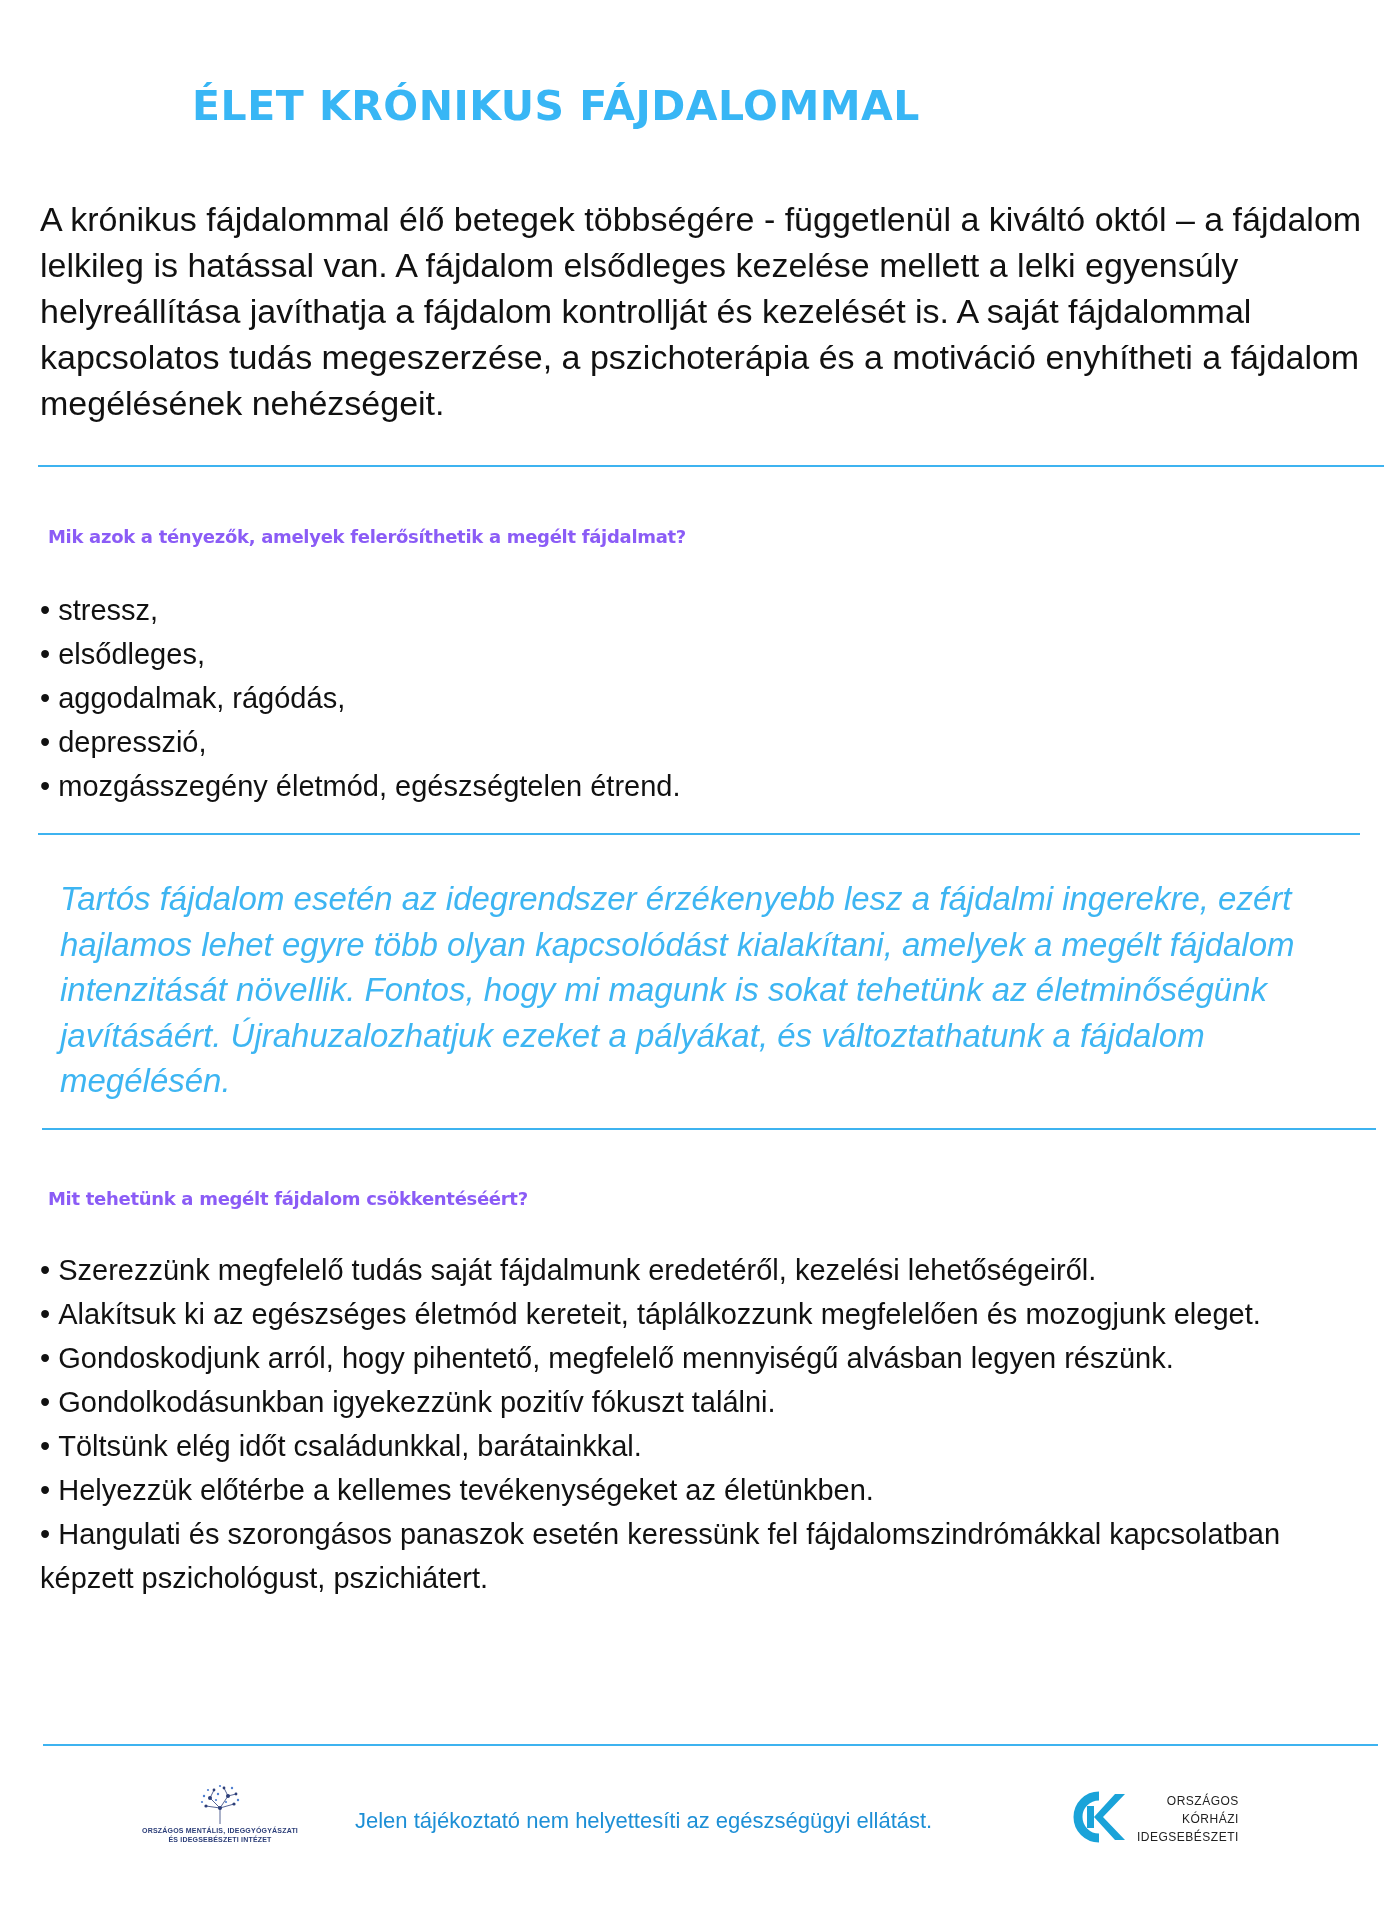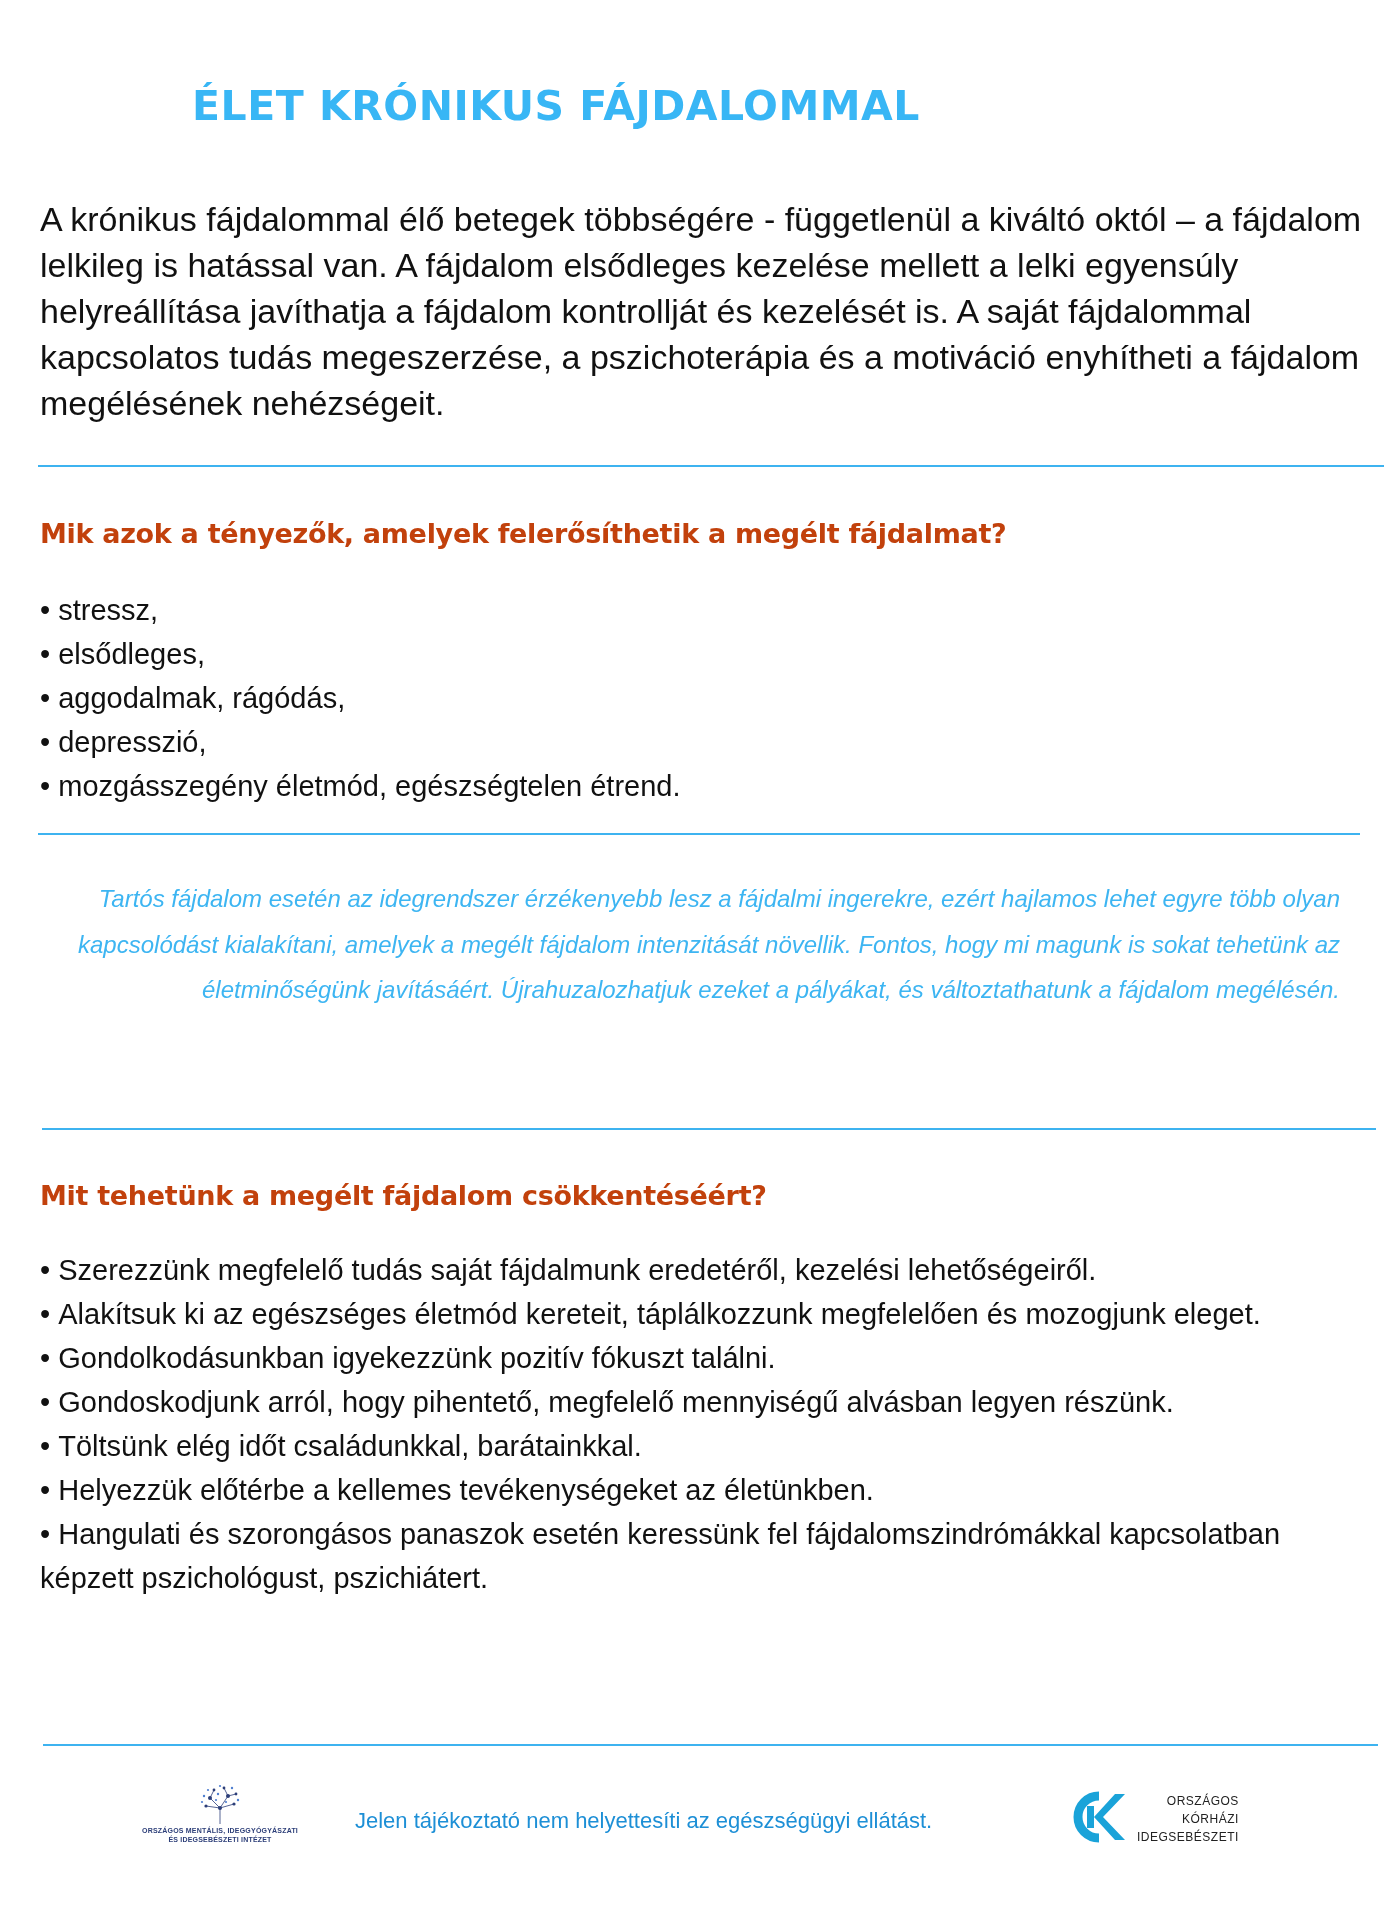--- a/index.html
+++ b/index.html
@@ -1,23 +1,23 @@
 <!DOCTYPE html>
 <html><head>
   <meta charset="utf-8">
   <style>
     html, body { margin: 0; padding: 0; background: #ffffff; }
     body { width: 1400px; height: 1916px; position: relative; overflow: hidden; font-family: "Liberation Sans", sans-serif; color: #111111; }
     .title { position: absolute; top: 82px; left: 0; width: 1112px; text-align: center; font-family: "DejaVu Sans", sans-serif; font-weight: bold; font-size: 41px; letter-spacing: 0.5px; color: #38b6f5; margin: 0; }
     .intro { position: absolute; top: 196px; left: 40px; width: 1340px; font-size: 34px; line-height: 46px; margin: 0; color: #111; }
     .divider { position: absolute; height: 2px; background: #3db3f0; border: 0; margin: 0; }
-    .h2 { position: absolute; left: 40px; font-family: "DejaVu Sans", sans-serif; font-weight: bold; font-size: 27px; color: #c2410c; margin: 0; letter-spacing: -0.3px; }
+    .h2 { position: absolute; left: 40px; font-family: "DejaVu Sans", sans-serif; font-weight: bold; font-size: 18px; color: #8b5cf6; margin: 8px; letter-spacing: -0.3px; }
     ul.bullets { position: absolute; left: 40px; width: 1340px; margin: 0; padding: 0; list-style: none; font-size: 29px; line-height: 44px; }
     ul.bullets li::before { content: "\2022\00a0"; }
-    .callout { position: absolute; top: 876px; left: 60px; width: 1280px; text-align: right; font-style: italic; font-size: 24px; line-height: 45.5px; color: #3db5f2; margin: 0; }
+    .callout { position: absolute; top: 876px; left: 60px; width: 1280px; text-align: left; font-style: italic; font-size: 33px; line-height: 45.5px; color: #3db5f2; margin: 0; }
     .footer { position: absolute; top: 1770px; left: 0; width: 1400px; height: 120px; }
     .logo-left { position: absolute; left: 130px; top: 14px; width: 180px; text-align: center; }
     .logo-left .tree { display: block; margin: 0 auto; }
     .logo-left .name { font-size: 7px; line-height: 9px; color: #2c3e78; font-weight: bold; letter-spacing: 0.2px; }
     .disclaimer { position: absolute; left: 355px; top: 38px; font-size: 22px; color: #1d8fd6; }
     .logo-right { position: absolute; left: 1065px; top: 20px; width: 220px; height: 60px; }
     .logo-right svg { position: absolute; left: 0; top: 0; }
     .logo-right .org { position: absolute; left: 72px; top: 2px; font-size: 12px; line-height: 18px; color: #222; letter-spacing: 0.5px; text-align: right; }
   </style>
 </head>
@@ -43,22 +43,22 @@
 
 <p class="callout">Tartós fájdalom esetén az idegrendszer érzékenyebb lesz a fájdalmi ingerekre, ezért hajlamos lehet egyre több olyan kapcsolódást kialakítani, amelyek a megélt fájdalom intenzitását növellik. Fontos, hogy mi magunk is sokat tehetünk az életminőségünk javításáért. Újrahuzalozhatjuk ezeket a pályákat, és változtathatunk a fájdalom megélésén.</p>
 
 <hr class="divider" style="top:1128px; left:42px; width:1334px;">
 
 <h2 class="h2" style="top:1180px;">Mit tehetünk a megélt fájdalom csökkentéséért?</h2>
 
 <ul class="bullets" style="top:1248px;">
   <li>Szerezzünk megfelelő tudás saját fájdalmunk eredetéről, kezelési lehetőségeiről.</li>
   <li>Alakítsuk ki az egészséges életmód kereteit, táplálkozzunk megfelelően és mozogjunk eleget.</li>
+  <li>Gondoskodjunk arról, hogy pihentető, megfelelő mennyiségű alvásban legyen részünk.</li>
   <li>Gondolkodásunkban igyekezzünk pozitív fókuszt találni.</li>
-  <li>Gondoskodjunk arról, hogy pihentető, megfelelő mennyiségű alvásban legyen részünk.</li>
   <li>Töltsünk elég időt családunkkal, barátainkkal.</li>
   <li>Helyezzük előtérbe a kellemes tevékenységeket az életünkben.</li>
   <li>Hangulati és szorongásos panaszok esetén keressünk fel fájdalomszindrómákkal kapcsolatban képzett pszichológust, pszichiátert.</li>
 </ul>
 
 <hr class="divider" style="top:1744px; left:43px; width:1335px;">
 
 <div class="footer">
   <div class="logo-left">
     <svg class="tree" width="44" height="42" viewBox="0 0 44 42">

